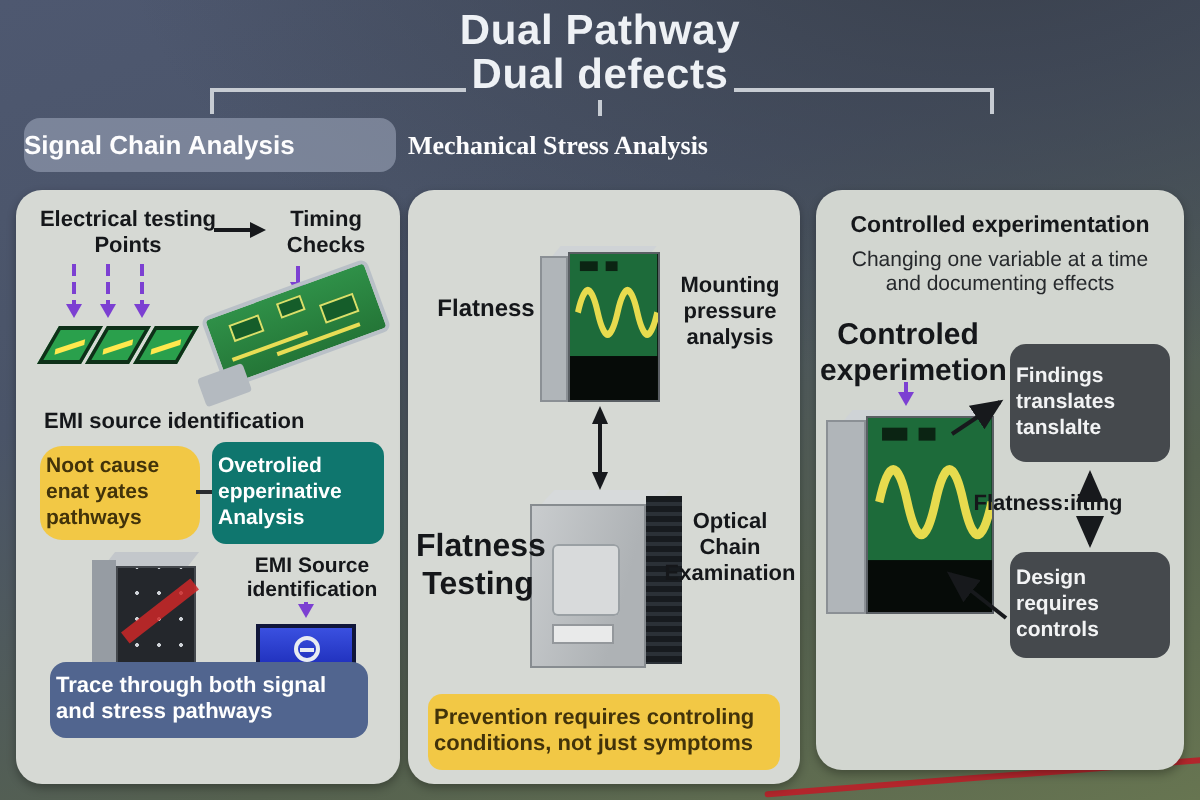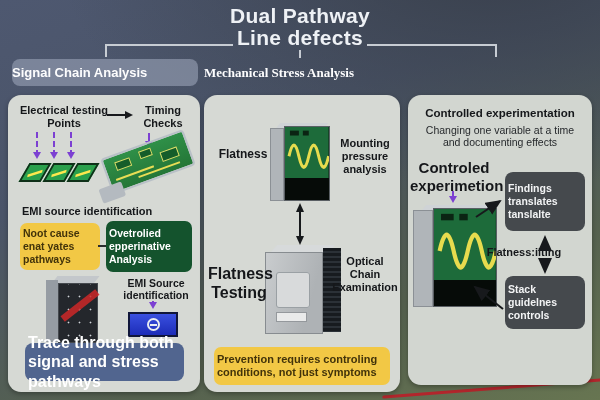--- a/index.html
+++ b/index.html
@@ -91,37 +91,37 @@
                         background:repeating-linear-gradient(180deg,#171b1f 0 3px,#2b3137 3px 5px); }
   #tower-mid .mt-front{ position:absolute; left:0; top:7px; width:58px; height:82px;
                         background:linear-gradient(105deg,#c9ccce 0%,#aeb2b5 75%); border:1px solid #878c90; }
   #tower-mid .mt-door { position:absolute; left:11px; top:27px; width:34px; height:36px;
                         background:#d8dadb; border-radius:3px; box-shadow:inset 0 0 0 1px #9aa0a4; }
   #tower-mid .mt-slot { position:absolute; left:11px; top:67px; width:31px; height:10px;
                         background:#e9eaea; border:1px solid #94989c; }
 
   .dark-box { background:#45494d; border-radius:8px; color:#f2f3f4; font-size:10.5px; }
   .yellow-box { background:#f2c845; border-radius:7px; color:#42330a; }
-  .green-box { background:#14532d; border-radius:7px; color:#ffffff; }
+  .green-box { background:#0f766e; border-radius:7px; color:#ffffff; }
   .blue-box  { background:#51658f; border-radius:8px; color:#ffffff; }
 
   svg.arrow { position:absolute; overflow:visible; }
   #red-line { left:382px; top:387px; width:222px; height:3px; background:#b2262c;
               transform:rotate(-4.5deg); border-radius:2px; z-index:0; }
 </style>
 </head>
 <body>
 
 <div id="canvas">
 
   <div id="red-line" class="abs"></div>
 
   <div class="abs title">
     <div>Dual Pathway</div>
-    <div>Line defects</div>
+    <div>Dual defects</div>
   </div>
   <div class="abs brk-h" style="left:105px;width:128px;"></div>
   <div class="abs brk-h" style="left:367px;width:130px;"></div>
   <div class="abs brk-v" style="left:105px;top:44px;height:13px;"></div>
   <div class="abs brk-v" style="left:495px;top:44px;height:13px;"></div>
   <div class="abs brk-v" style="left:299px;top:50px;height:8px;"></div>
 
   <div id="hdr-signal" class="abs hdr">Signal Chain Analysis</div>
   <div id="hdr-mech" class="abs hdr">Mechanical Stress Analysis</div>
 
@@ -149,39 +149,39 @@
       <div class="edge"></div>
       <div class="chip" style="left:12px;top:8px;width:16px;height:9px;"></div>
       <div class="chip" style="left:38px;top:6px;width:13px;height:8px;"></div>
       <div class="chip" style="left:58px;top:14px;width:18px;height:10px;"></div>
       <div class="trace" style="left:8px;top:24px;width:40px;"></div>
       <div class="trace" style="left:30px;top:29px;width:44px;"></div>
     </div>
 
     <div class="lbl" style="left:14px;top:110px;width:170px;font-size:11px;text-align:left;">EMI source identification</div>
 
-    <div class="flexbox yellow-box" style="left:12px;top:128px;width:80px;height:47px;font-size:10.5px;">Noot cause enat yates pathways</div>
+    <div class="flexbox yellow-box" style="left:12px;top:128px;width:80px;height:47px;font-size:10.5px;border-radius:11px;">Noot cause enat yates pathways</div>
     <div class="abs" style="left:90px;top:150px;width:8px;height:2px;background:#2a2c2f;"></div>
     <div class="flexbox green-box" style="left:98px;top:126px;width:86px;height:51px;font-size:10.5px;">Ovetrolied epperinative Analysis</div>
 
     <div id="tower-left" class="abs">
       <div class="t-top"></div>
       <div class="t-side"></div>
       <div class="t-front"></div>
       <div class="t-red"></div>
     </div>
 
     <div class="lbl" style="left:108px;top:182px;width:80px;font-size:10.5px;">EMI Source identification</div>
     <div class="dash-v" style="left:144px;top:206px;height:5px;"></div>
 
     <div id="box-blue" class="abs">
       <span class="circ"></span>
     </div>
 
-    <div class="flexbox blue-box" style="left:17px;top:248px;width:159px;height:38px;font-size:16px;">Trace through both signal and stress pathways</div>
+    <div class="flexbox blue-box" style="left:17px;top:236px;width:159px;height:38px;font-size:11px;">Trace through both signal and stress pathways</div>
   </div>
 
   <div id="panel-mech" class="abs panel">
     <div class="lbl" style="left:8px;top:52px;width:62px;font-size:12px;">Flatness</div>
 
     <div class="device" style="left:66px;top:28px;width:60px;height:78px;">
       <i class="d-top"></i>
       <i class="d-left"></i>
       <div class="d-front">
         <svg viewBox="0 0 44 60" preserveAspectRatio="none">
@@ -234,21 +234,21 @@
           <rect x="18" y="3" width="6" height="4" fill="#0b2413"></rect>
           <path d="M4 26 Q9 6 14 26 Q19 46 24 26 Q29 6 34 26 Q39 46 44 26" stroke="#e7db4e" stroke-width="3" fill="none"></path>
         </svg>
       </div>
     </div>
 
     <div class="flexbox dark-box" style="left:97px;top:77px;width:80px;height:59px;">Findings translates tanslalte</div>
 
     <div class="lbl" style="left:64px;top:151px;width:104px;font-size:11px;">Flatness:iiting</div>
 
-    <div class="flexbox dark-box" style="left:97px;top:181px;width:80px;height:53px;">Stack guidelnes controls</div>
+    <div class="flexbox dark-box" style="left:97px;top:181px;width:80px;height:53px;">Design requires controls</div>
 
     <svg class="arrow" style="left:0;top:0;" width="184" height="290" viewBox="0 0 184 290">
       <defs>
         <marker id="ah" markerWidth="9" markerHeight="8" refX="7" refY="3.5" orient="auto">
           <path d="M0,0 L8,3.5 L0,7 z" fill="#17191c"></path>
         </marker>
       </defs>
       <line x1="68" y1="122" x2="92" y2="106" stroke="#17191c" stroke-width="2" marker-end="url(#ah)"></line>
       <line x1="137" y1="152" x2="137" y2="142" stroke="#17191c" stroke-width="2" marker-end="url(#ah)"></line>
       <line x1="137" y1="166" x2="137" y2="177" stroke="#17191c" stroke-width="2" marker-end="url(#ah)"></line>

